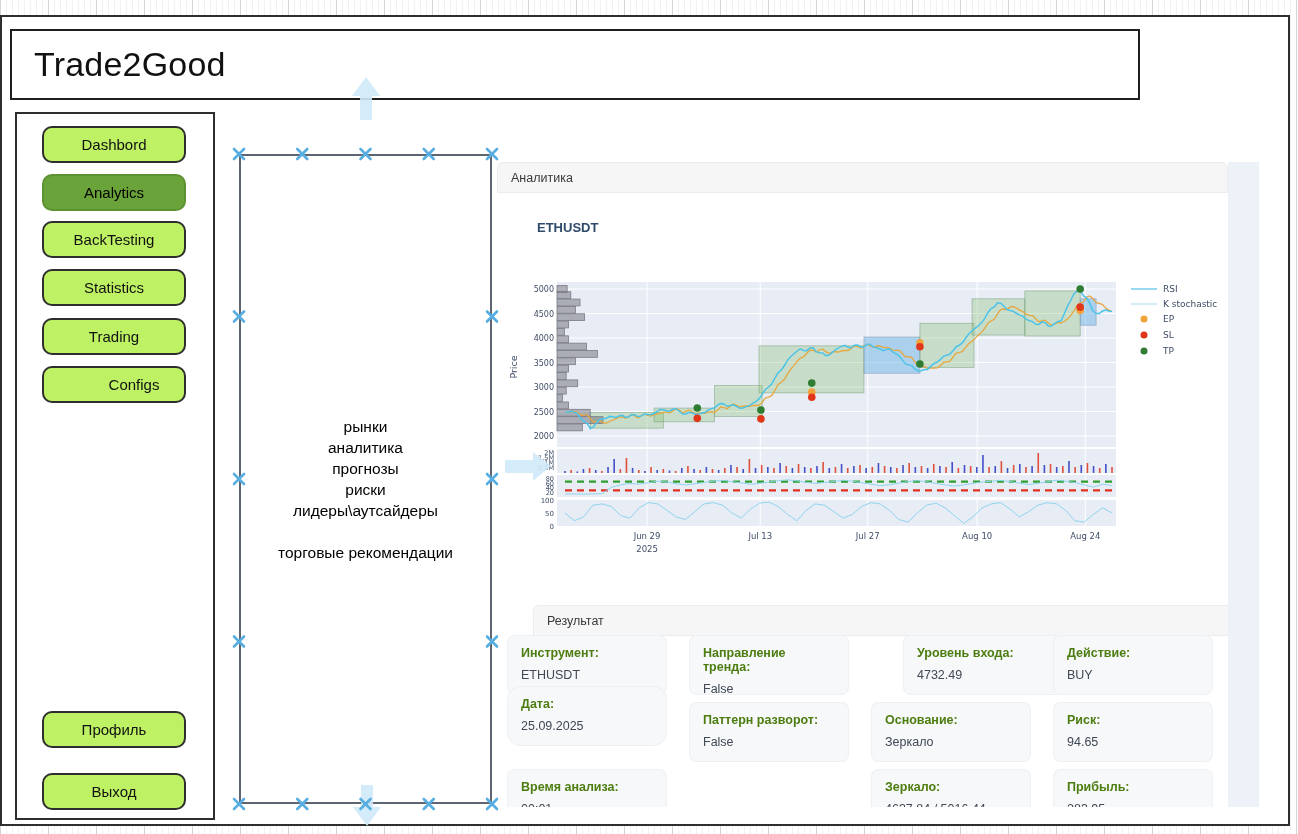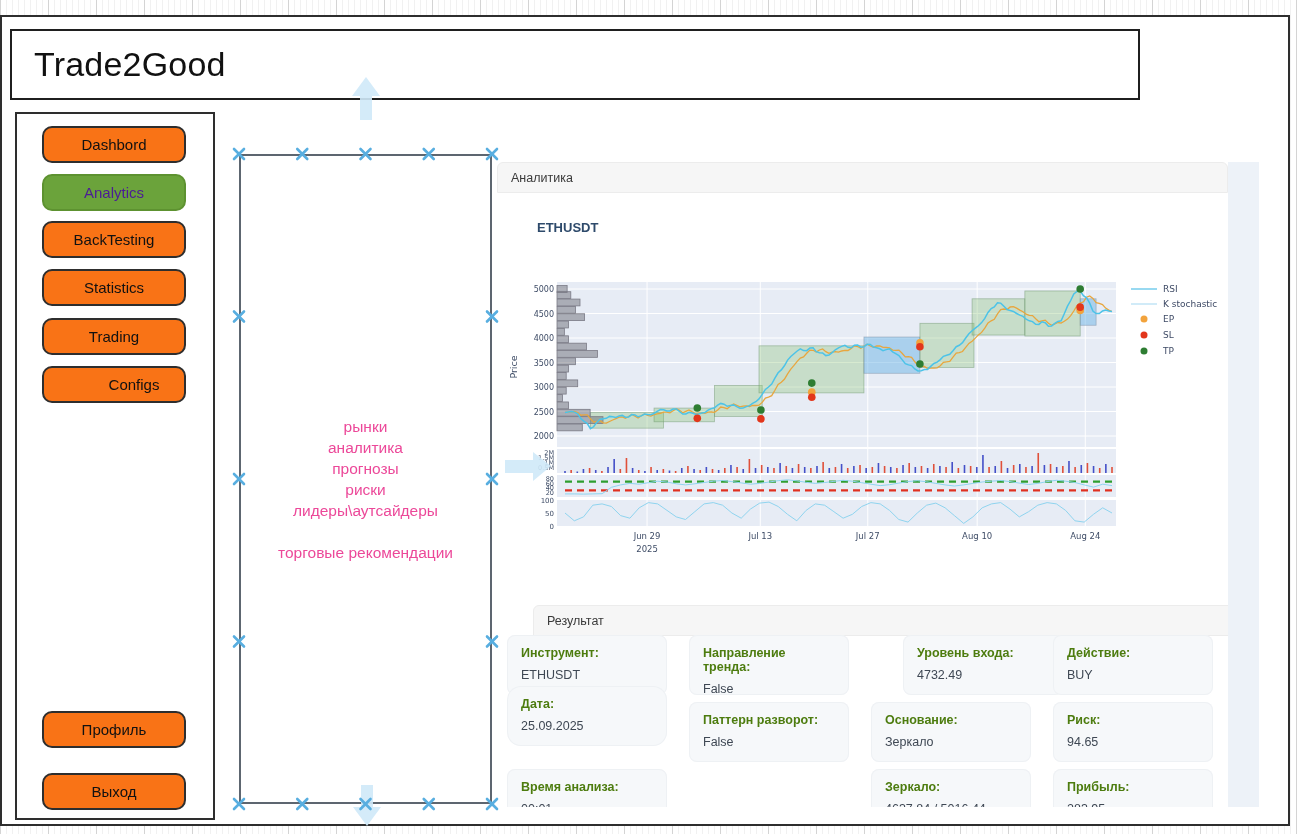--- a/index.html
+++ b/index.html
@@ -29,31 +29,31 @@
   }
   
   .sidebar-box{
     position:absolute;left:13px;top:95px;width:200px;height:708px;
     border:2px solid #2e2e2e;box-sizing:border-box;background:#fff;
   }
   .side-btn{
     position:absolute;left:25px;width:144px;height:37px;
     border:2px solid #2e2e2e;border-radius:10px;box-sizing:border-box;
     display:flex;align-items:center;justify-content:center;
-    font-size:15px;color:#111;background:#f97316;cursor:pointer;
-  }
-  .side-btn.active{background:#6ba33b;border-color:#5d9230;color:#4c1d95;}
+    font-size:15px;color:#111;background:#bef264;cursor:pointer;
+  }
+  .side-btn.active{background:#6ba33b;border-color:#5d9230;color:#000000;}
   
   .sel-rect{
     position:absolute;left:237px;top:137px;width:253px;height:650px;
     border:2px solid #5d6670;box-sizing:border-box;background:transparent;
   }
   .note-block{
     position:absolute;left:240px;top:399px;width:247px;
-    text-align:center;font-size:15.5px;line-height:21px;color:#ec4899;white-space:pre-line;
+    text-align:center;font-size:15.5px;line-height:21px;color:#000000;white-space:pre-line;
   }
   .overlay{position:absolute;left:0;top:0;z-index:60;pointer-events:none;}
   
   .app-shot{
     position:absolute;left:495px;top:145px;width:762px;height:645px;
     background:#fff;overflow:hidden;
   }
   .panel-header{
     position:absolute;left:0;width:731px;height:31px;background:#f6f6f6;
     border:1px solid #ececec;border-radius:6px 6px 0 0;box-sizing:border-box;

